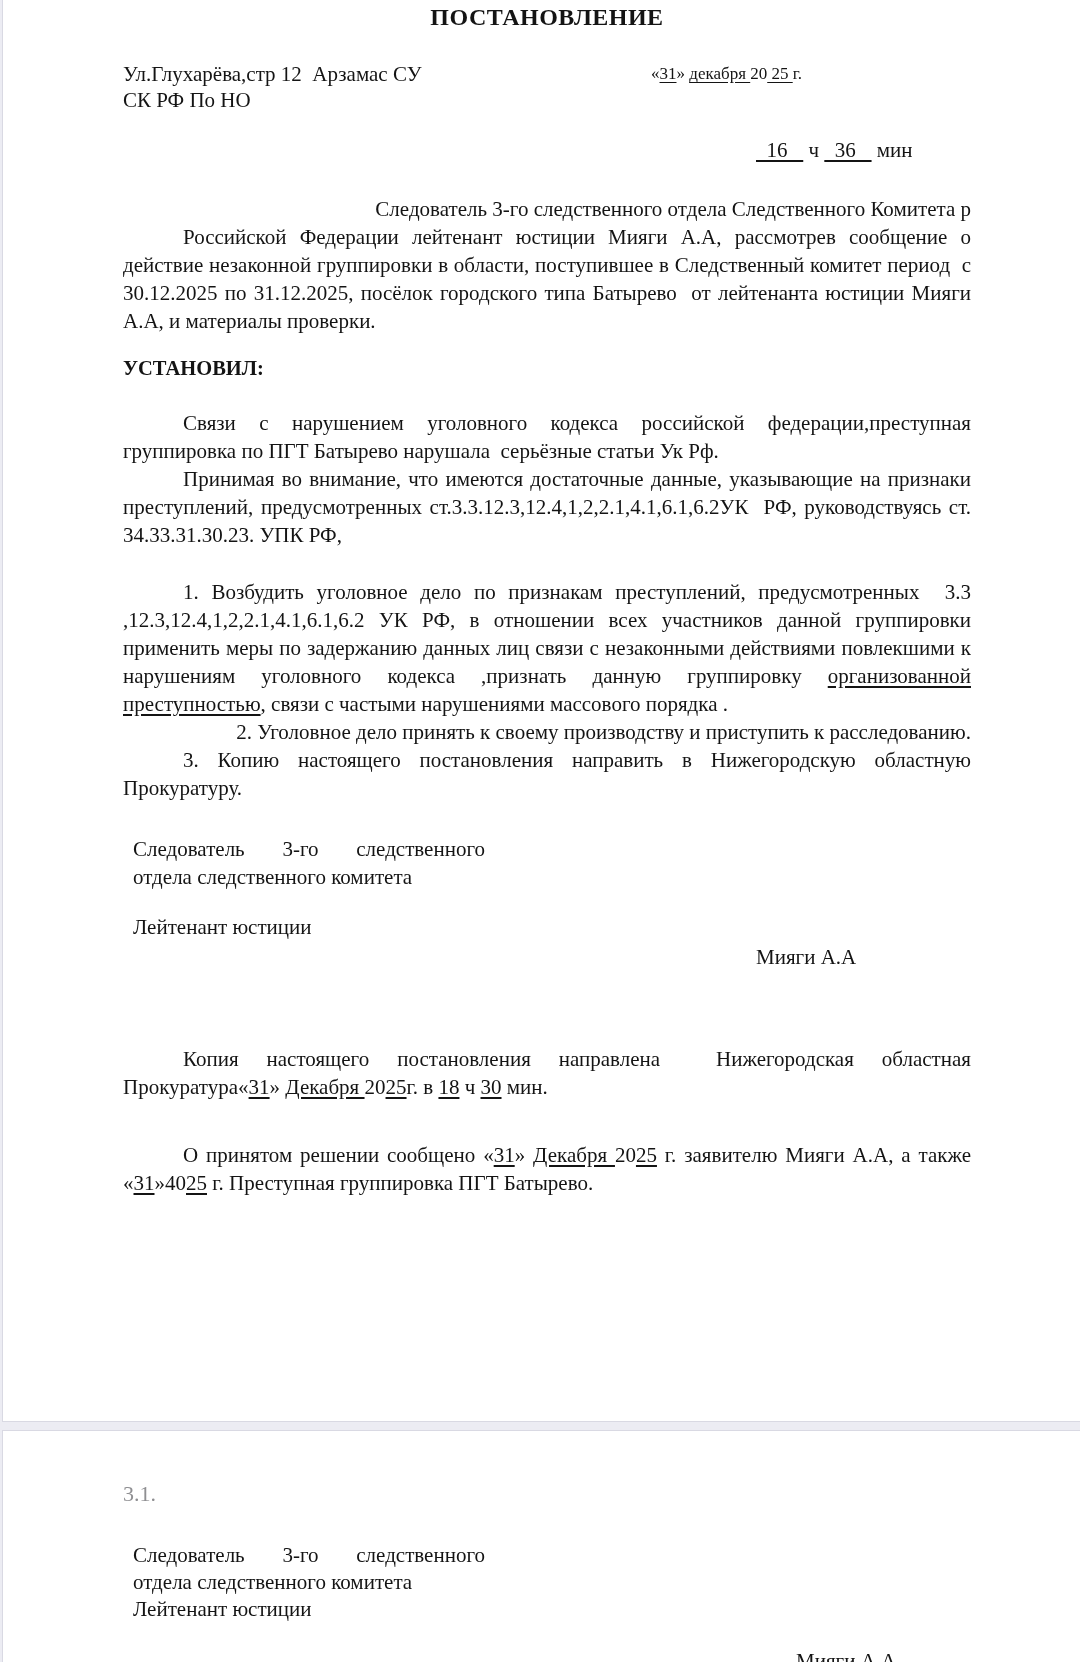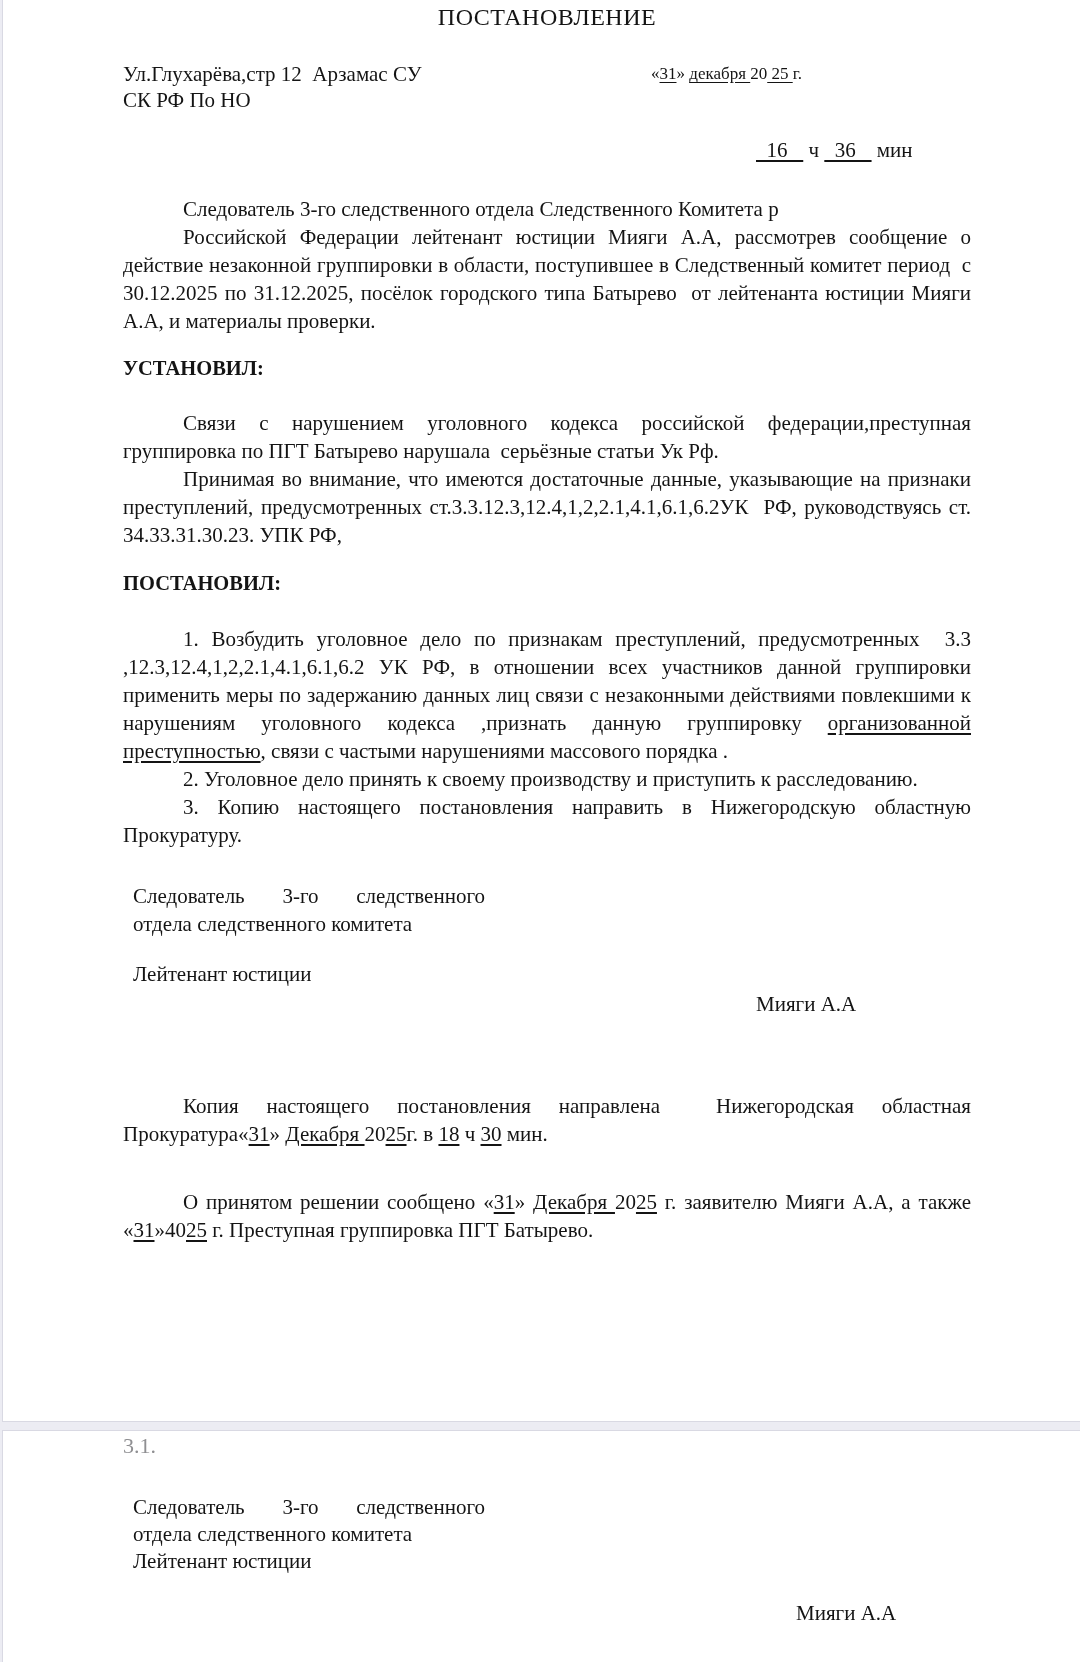--- a/index.html
+++ b/index.html
@@ -20,53 +20,54 @@
     left: 2px; top: -6px;
     width: 1090px; height: 1428px;
     padding: 8px 120px 0 120px;
   }
   .page2 {
     left: 2px; top: 1430px;
     width: 1082px; height: 420px;
     padding: 0 120px 0 120px;
   }
   .doc-title {
-    font-size: 24px; font-weight: normal; line-height: 28px;
+    font-size: 24px; font-weight: bold; line-height: 28px;
     text-align: center; letter-spacing: 0.5px;
   }
   .doc-subtitle {
     font-size: 21px; font-weight: bold; line-height: 26px;
     text-align: center; margin-top: 4px;
   }
   .header-row { position: relative; margin-top: 30px; height: 52px; }
   .address { font-size: 21px; line-height: 26px; }
   .doc-date { position: absolute; left: 528px; top: 0; font-size: 17px; line-height: 26px; }
   .doc-time { margin: 24px 0 0 633px; font-size: 21px; line-height: 26px; }
   .par {
     font-size: 21px; line-height: 28px;
-    margin: 0; text-indent: 60px;
+    margin: 0; text-indent: 60px; text-align: right;
   }
   .just { text-align: justify; }
   .m28 { margin-top: 28px; }
   .m29 { margin-top: 29px; }
   .m32 { margin-top: 32px; }
   .m40 { margin-top: 40px; }
   .m74 { margin-top: 74px; }
   .heading {
     font-size: 20.5px; font-weight: bold; line-height: 26px;
   }
   .h-ust  { margin-top: 20px; }
   .h-post { margin-top: 21px; }
   .sig-block { margin: 26px 0 0 10px; font-size: 21px; }
   .sig-role { width: 352px; }
   .sig-line { line-height: 28px; }
   .spread { text-align: justify; text-align-last: justify; margin-top: 33px; }
   .sig-rank { margin-top: 22px; line-height: 28px; }
   .sig-name { margin: 2px 0 0 623px; line-height: 28px; }
   .section-label {
+    margin-top: 48px;
     font-size: 22px; line-height: 30px;
     color: #8f8f92;
   }
   .sig-block2 { margin: 32px 0 0 10px; font-size: 21px; }
   .sig-block2 .sig-line { line-height: 27px; }
   .sig-name2 { margin: 24px 0 0 673px; font-size: 21px; line-height: 28px; }
   u { text-decoration: underline; text-underline-offset: 3px; }
 </style>
 </head>
 <body>
@@ -85,21 +86,20 @@
   <div class="doc-time"><u>&nbsp;&nbsp;16&nbsp;&nbsp;&nbsp;</u><span> ч </span><u>&nbsp;&nbsp;36&nbsp;&nbsp;&nbsp;</u><span> мин</span></div>
 
   <p class="par m32">Следователь 3-го следственного отдела Следственного Комитета р</p>
   <p class="par just">Российской Федерации лейтенант юстиции Мияги А.А, рассмотрев сообщение о действие незаконной группировки в области, поступившее в Следственный комитет период &nbsp;с 30.12.2025 по 31.12.2025, посёлок городского типа Батырево &nbsp;от лейтенанта юстиции Мияги А.А, и материалы проверки.</p>
 
   <div class="heading h-ust">УСТАНОВИЛ:</div>
 
   <p class="par just m28">Связи с нарушением уголовного кодекса российской федерации,преступная группировка по ПГТ Батырево нарушала &nbsp;серьёзные статьи Ук Рф.</p>
   <p class="par just">Принимая во внимание, что имеются достаточные данные, указывающие на признаки преступлений, предусмотренных ст.3.3.12.3,12.4,1,2,2.1,4.1,6.1,6.2УК &nbsp;РФ, руководствуясь ст. 34.33.31.30.23. УПК РФ,</p>
 
-  <div class="heading h-post">ПОСТАНОВИЛ:</div>
 
   <p class="par just m29"><span>1. Возбудить уголовное дело по признакам преступлений, предусмотренных &nbsp;3.3 ,12.3,12.4,1,2,2.1,4.1,6.1,6.2 УК РФ, в отношении всех участников данной группировки применить меры по задержанию данных лиц связи с незаконными действиями повлекшими к нарушениям уголовного кодекса ,признать данную группировку </span><u>организованной преступностью</u><span>, связи с частыми нарушениями массового порядка .</span></p>
   <p class="par">2. Уголовное дело принять к своему производству и приступить к расследованию.</p>
   <p class="par just">3. Копию настоящего постановления направить в Нижегородскую областную Прокуратуру.</p>
 
   <div class="sig-block">
     <div class="sig-role">
       <div class="sig-line spread">Следователь 3-го следственного</div>
       <div class="sig-line">отдела следственного комитета</div>
     </div>

